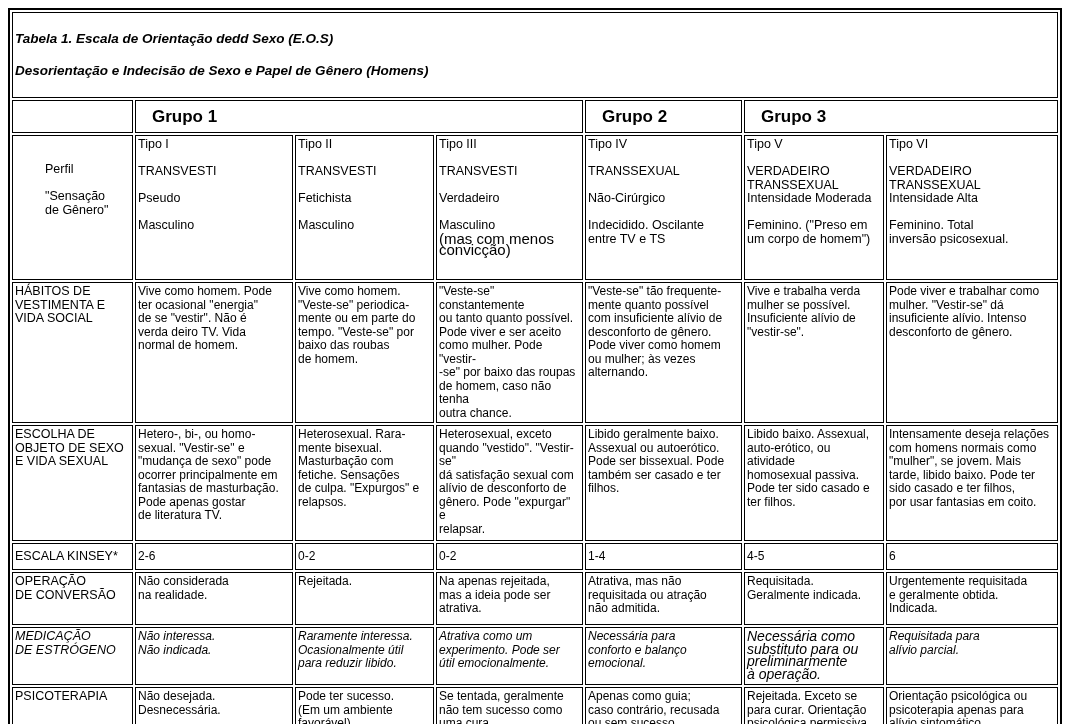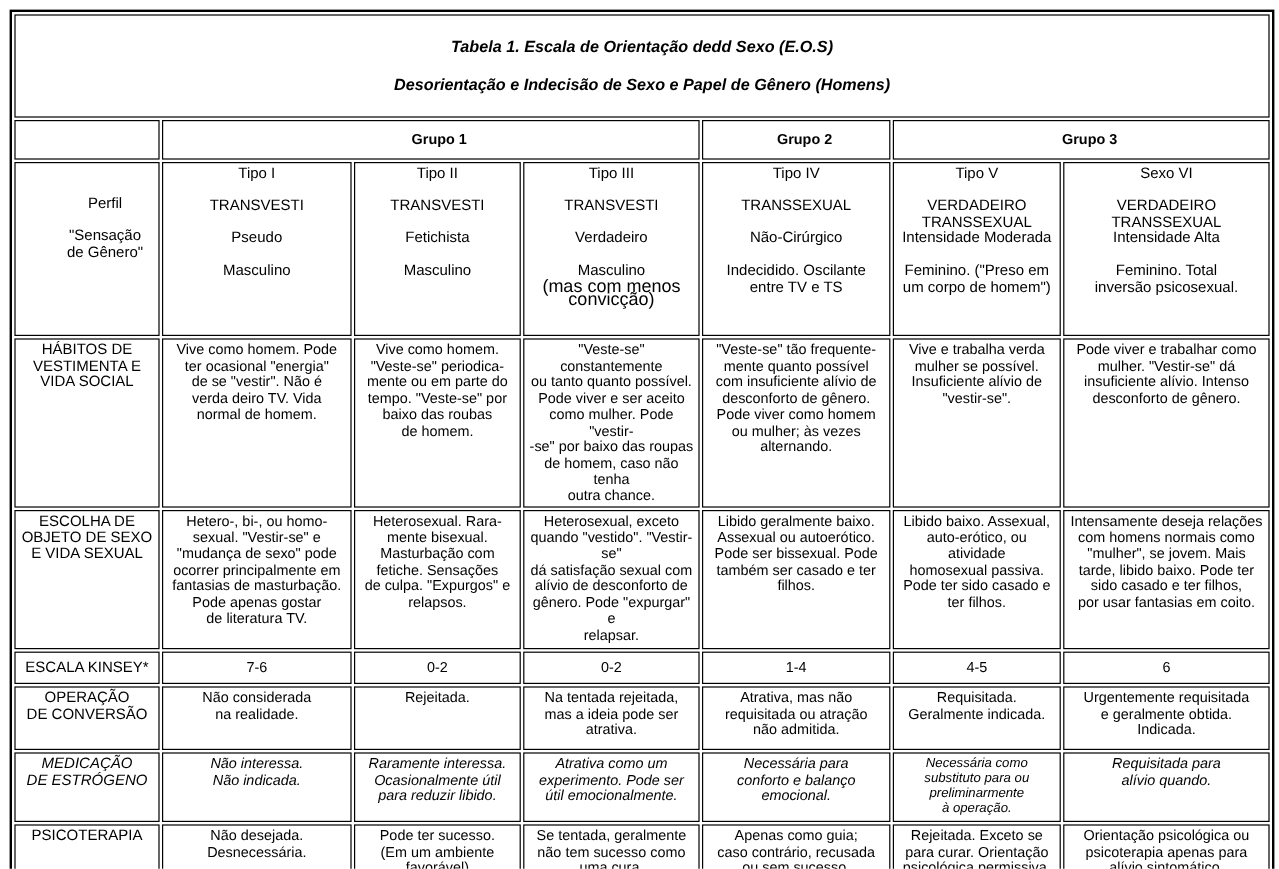--- a/index.html
+++ b/index.html
@@ -1,31 +1,31 @@
 <!DOCTYPE html>
 <html><head>
 <meta charset="utf-8">
 <style>
   html,body{margin:0;padding:0;background:#fff;}
   body{width:1066px;height:724px;position:relative;font-family:"Liberation Sans",sans-serif;color:#000;overflow:hidden;}
   table.eos{position:absolute;left:8px;top:8px;width:1050px;border:2px solid #000;border-collapse:separate;border-spacing:2px;background:#fff;table-layout:fixed;}
-  td{border:1px solid #000;background:#fff;text-align:center;vertical-align:top;font-size:12px;line-height:13.5px;padding:2px 2px;white-space:pre-line;overflow:hidden;word-wrap:break-word;}
+  td{border:1px solid #000;background:#fff;vertical-align:top;font-size:12px;line-height:13.5px;padding:2px 2px;white-space:pre-line;overflow:hidden;word-wrap:break-word;}
   tr.title-row td{font-size:13.5px;font-weight:bold;font-style:italic;vertical-align:middle;line-height:16px;height:38px;}
-  tr.group-row td{font-weight:bold;font-size:12px;vertical-align:middle;height:27px;padding-left:16px;}
+  tr.group-row td{font-weight:bold;font-size:17px;vertical-align:middle;height:27px;padding-left:16px;}
   tr.profile-row td{height:114px;font-size:12.5px;}
   tr.r-habitos td{height:89px;}
   tr.r-escolha td{height:110px;}
   tr.r-kinsey td{height:21px;vertical-align:middle;}
   tr.r-operacao td{height:47px;}
   tr.r-medicacao td{height:52px;font-style:italic;}
   tr.r-psico td{height:55px;}
   td.rowlabel{font-size:12.5px;}
   td.pad-label{padding-top:27px;padding-left:32px;}
   span.note{display:block;font-size:15px;line-height:11px;white-space:pre-line;}
-  td.small-txt{font-size:11px;line-height:12.5px;}
+  td.small-txt{font-size:14px;line-height:12.5px;}
 </style>
 </head>
 <body>
 
 <table class="eos">
   <colgroup>
     <col style="width:121px">
       <col style="width:158px">
       <col style="width:139px">
       <col style="width:147px">
@@ -84,21 +84,21 @@
 Indecidido. Oscilante
 entre TV e TS</td>
     <td>Tipo V
 
 VERDADEIRO
 TRANSSEXUAL
 Intensidade Moderada
 
 Feminino. ("Preso em
 um corpo de homem")</td>
-    <td>Sexo VI
+    <td>Tipo VI
 
 VERDADEIRO
 TRANSSEXUAL
 Intensidade Alta
 
 Feminino. Total
 inversão psicosexual.</td>
   </tr>
 
   <tr class="r-habitos">
@@ -176,35 +176,35 @@
     <td>Intensamente deseja relações
 com homens normais como
 "mulher", se jovem. Mais
 tarde, libido baixo. Pode ter
 sido casado e ter filhos,
 por usar fantasias em coito.</td>
   </tr>
 
   <tr class="r-kinsey">
     <td class="rowlabel">ESCALA KINSEY*</td>
-    <td>7-6</td>
+    <td>2-6</td>
     <td>0-2</td>
     <td>0-2</td>
     <td>1-4</td>
     <td>4-5</td>
     <td>6</td>
   </tr>
 
   <tr class="r-operacao">
     <td class="rowlabel">OPERAÇÃO
 DE CONVERSÃO</td>
     <td>Não considerada
 na realidade.</td>
     <td>Rejeitada.</td>
-    <td>Na tentada rejeitada,
+    <td>Na apenas rejeitada,
 mas a ideia pode ser
 atrativa.</td>
     <td>Atrativa, mas não
 requisitada ou atração
 não admitida.</td>
     <td>Requisitada.
 Geralmente indicada.</td>
     <td>Urgentemente requisitada
 e geralmente obtida.
 Indicada.</td>
@@ -222,21 +222,21 @@
 experimento. Pode ser
 útil emocionalmente.</td>
     <td>Necessária para
 conforto e balanço
 emocional.</td>
     <td class="small-txt">Necessária como
 substituto para ou
 preliminarmente
 à operação.</td>
     <td>Requisitada para
-alívio quando.</td>
+alívio parcial.</td>
   </tr>
 
   <tr class="r-psico">
     <td class="rowlabel">PSICOTERAPIA</td>
     <td>Não desejada.
 Desnecessária.</td>
     <td>Pode ter sucesso.
 (Em um ambiente
 favorável)</td>
     <td>Se tentada, geralmente

